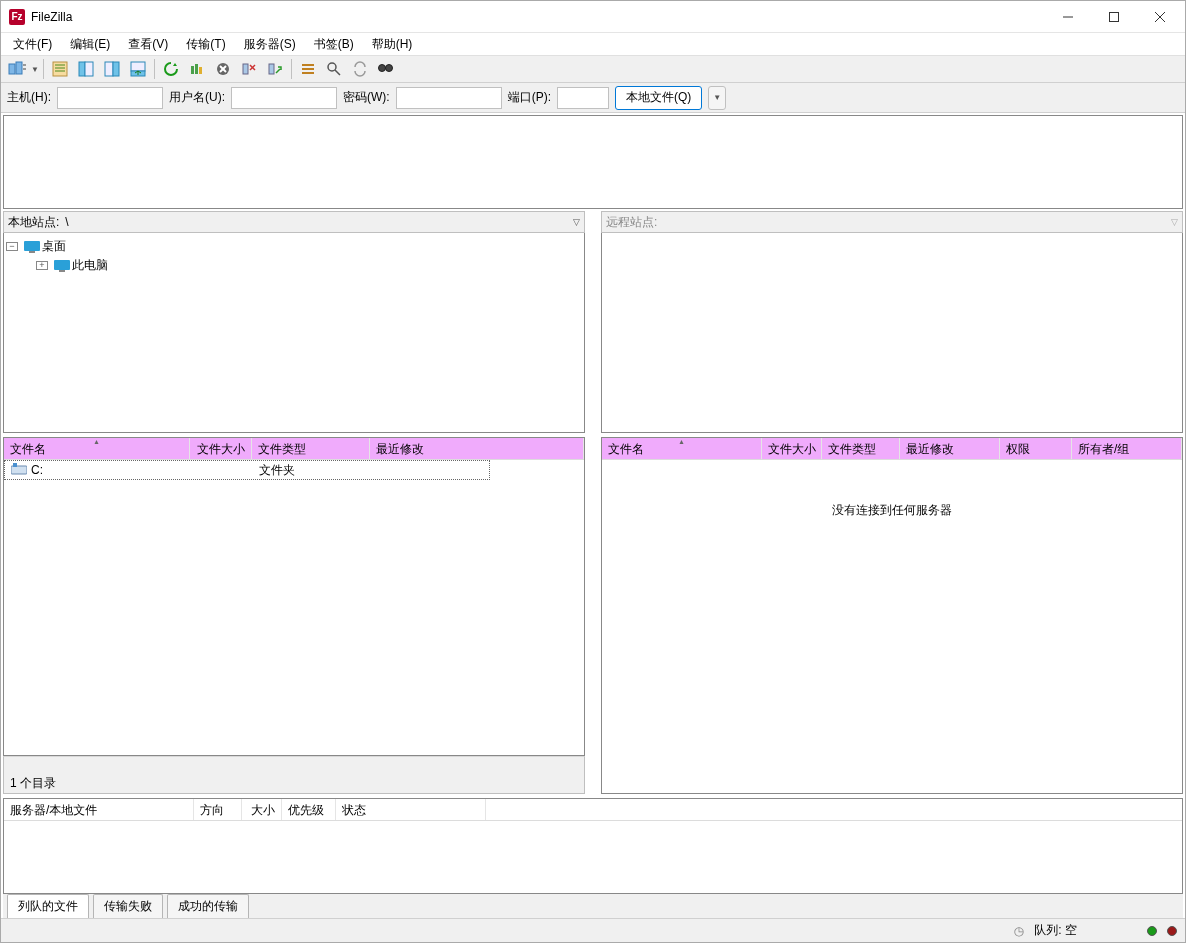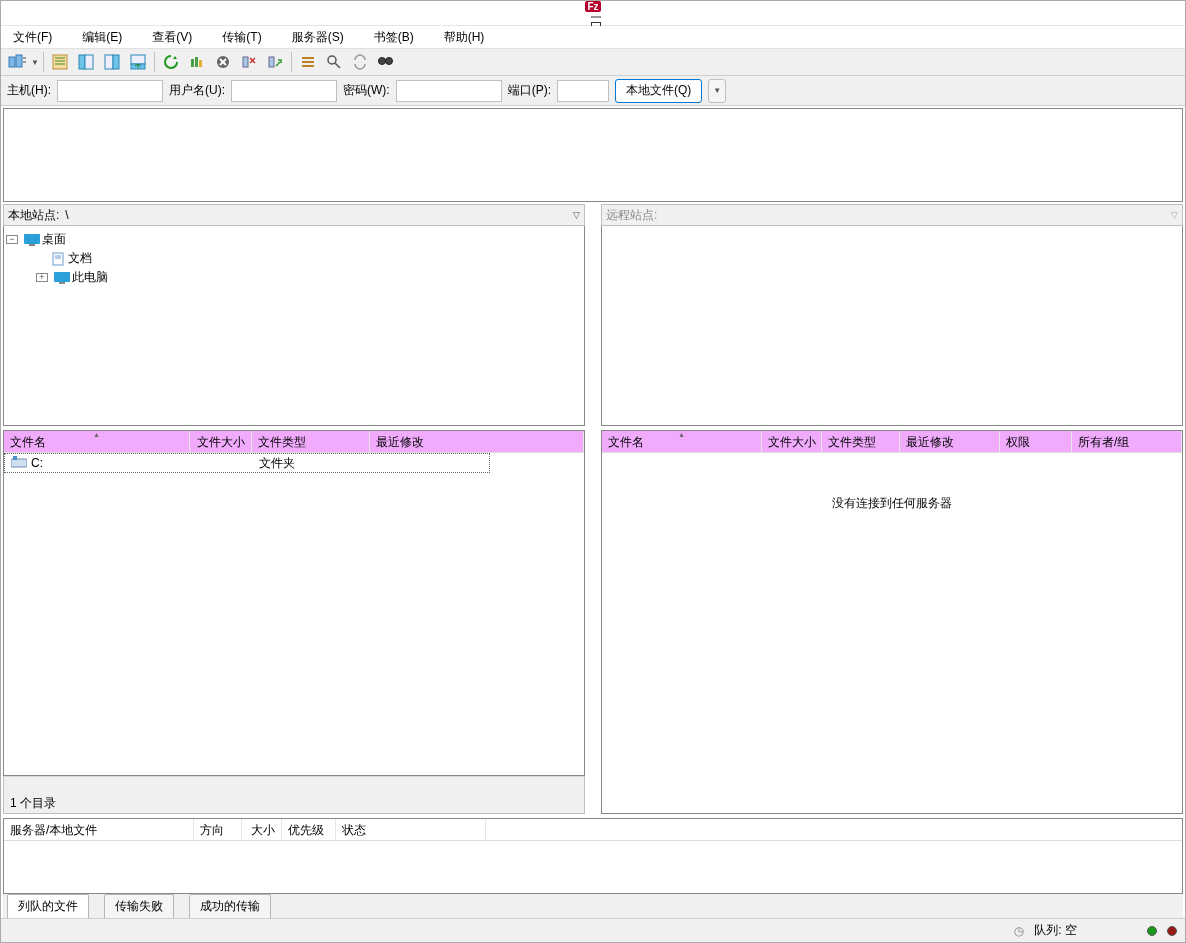--- a/index.html
+++ b/index.html
@@ -10,27 +10,26 @@
     background: #ffffff;
     color: #000;
     display: flex;
     flex-direction: column;
     width: 1186px;
     height: 943px;
     border: 1px solid #aaa;
   }
   
   .titlebar {
-    height: 25px;
+    height: 32px;
     background: #ffffff;
     display: flex;
     align-items: center;
     padding: 0 2px 0 8px;
     border-bottom: 1px solid #e5e5e5;
-    flex-direction: column;
   }
   .titlebar .appicon {
     width: 16px; height: 16px;
     background: #b6002b;
     color: #fff;
     font-weight: bold;
     font-size: 10px;
     display: inline-flex;
     align-items: center;
     justify-content: center;
@@ -38,21 +37,21 @@
     margin-right: 6px;
   }
   .titlebar .title { flex: 1; font-size: 12px; }
   .winbtn { width: 46px; height: 30px; display: flex; align-items: center; justify-content: center; color: #333; }
   
   .menubar {
     height: 22px;
     display: flex;
     align-items: center;
     padding: 0 4px;
-    gap: 14px;
+    gap: 2px;
     background: #fff;
   }
   .menuitem { padding: 2px 8px; }
   
   .toolbar {
     height: 28px;
     background: #f0f0f0;
     border-top: 1px solid #e0e0e0;
     border-bottom: 1px solid #d0d0d0;
     display: flex;
@@ -204,35 +203,35 @@
     border-top: 1px solid #d8d8d8;
     padding: 18px 6px;
   }
   
   .queuepane {
     border: 1px solid #888;
     margin: 4px 2px 0 2px;
     background: #fff;
     display: flex;
     flex-direction: column;
-    height: 76px;
+    height: 96px;
   }
   .queuehdr {
     height: 22px;
     border-bottom: 1px solid #dcdcdc;
     display: flex;
   }
   .queuebody { flex: 1; }
   .queuetabs {
     height: 24px;
     background: #f0f0f0;
     display: flex;
     align-items: flex-end;
     padding: 0 4px;
-    gap: 15px;
+    gap: 4px;
     margin: 0 2px;
   }
   .qtab {
     padding: 3px 10px;
     border: 1px solid #b5b5b5;
     border-bottom: none;
     background: #f5f5f5;
     font-size: 12px;
     border-radius: 2px 2px 0 0;
   }
@@ -260,20 +259,21 @@
   .focusrow {
     border: 1px dotted #666;
     margin: 0;
   }
 </style>
 </head>
 <body>
 
 <div class="titlebar">
   <span class="appicon">Fz</span>
+  <span class="title">FileZilla</span>
   <div class="winbtn">
       <svg width="10" height="10">
         <line x1="0" y1="5" x2="10" y2="5" stroke="currentColor" stroke-width="1"></line>
       </svg>
     </div>
   <div class="winbtn">
       <svg width="10" height="10">
         <rect x="0.5" y="0.5" width="9" height="9" fill="none" stroke="currentColor" stroke-width="1"></rect>
       </svg>
     </div>
@@ -423,31 +423,20 @@
     <div class="treepane">
       <div class="treerow">
         <span class="treetoggle">−</span>
         <span class="treeicon">
             <svg width="16" height="12">
               <rect x="0" y="0" width="16" height="10" fill="#2aa0d8" rx="1"></rect>
               <rect x="5" y="10" width="6" height="2" fill="#888"></rect>
             </svg>
           </span>
         <span>桌面</span>
-      </div>
-      <div class="treerow" style="padding-left:30px">
-        <span class="treenoggle"></span>
-        <span class="treeicon">
-            <svg width="14" height="14">
-              <rect x="2" y="1" width="10" height="12" fill="#fff" stroke="#6a9ad0"></rect>
-              <line x1="4" y1="4" x2="10" y2="4" stroke="#6a9ad0"></line>
-              <line x1="4" y1="6" x2="10" y2="6" stroke="#6a9ad0"></line>
-            </svg>
-          </span>
-        <span>文档</span>
       </div>
       <div class="treerow" style="padding-left:30px">
         <span class="treetoggle">+</span>
         <span class="treeicon">
             <svg width="16" height="12">
               <rect x="0" y="0" width="16" height="10" fill="#2aa0d8" rx="1"></rect>
               <rect x="5" y="10" width="6" height="2" fill="#888"></rect>
             </svg>
           </span>
         <span>此电脑</span>

